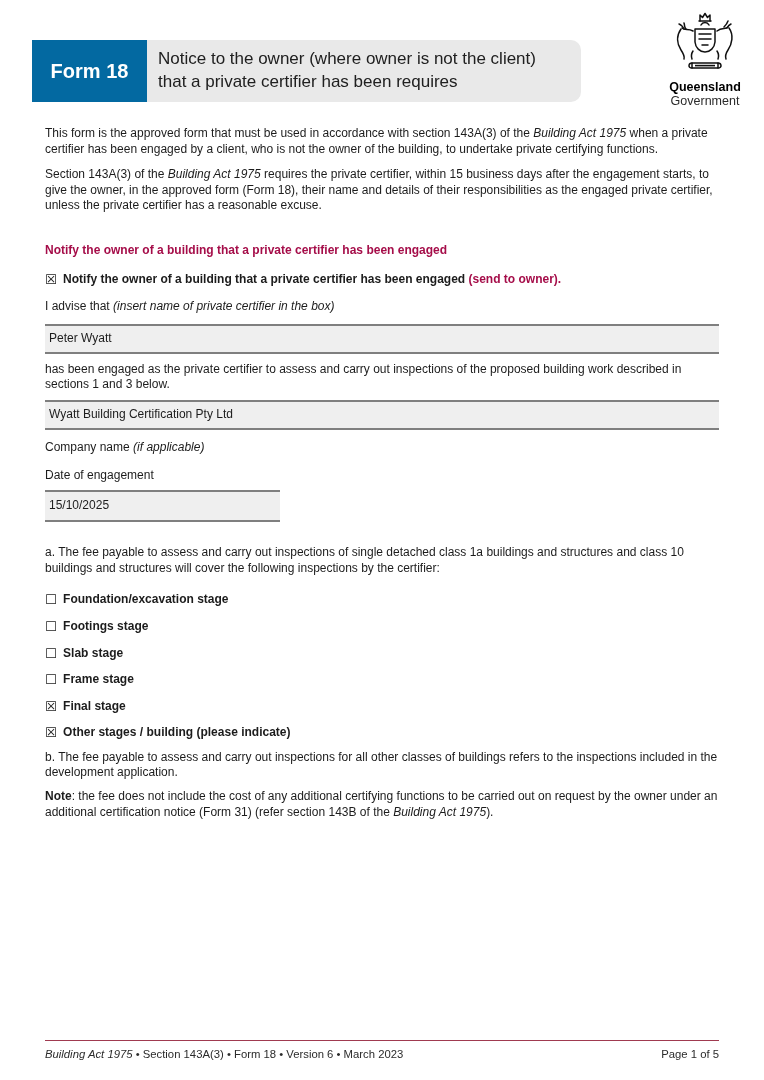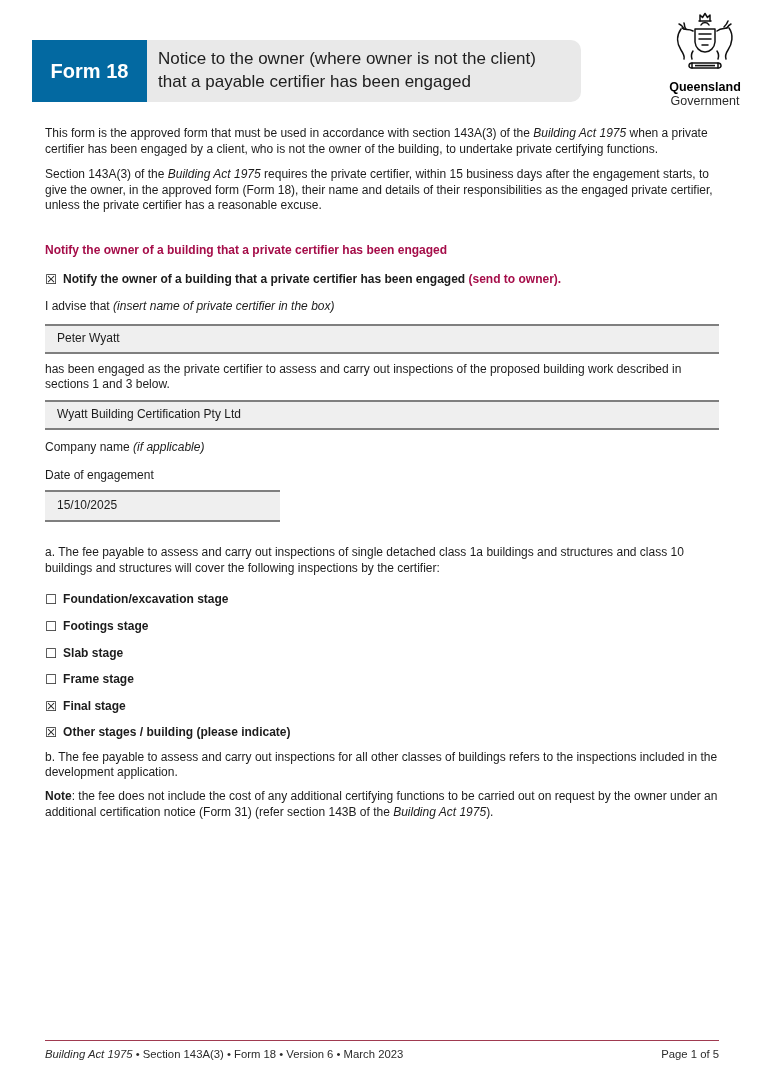--- a/index.html
+++ b/index.html
@@ -50,21 +50,21 @@
   .chk-glyph { font-size: 13.5px; margin-right: 6px; position: relative; top: 1px; }
   .notify-line { margin-bottom: 12px; font-weight: bold; }
   .notify-line .send-owner { color: #A50D49; font-weight: bold; }
   .advise-line { margin-bottom: 9px; }
   .field {
     background: #EFEFEF;
     border-top: 2px solid #7F7F7F;
     border-bottom: 2px solid #7F7F7F;
     height: 30px;
     display: flex; align-items: center;
-    padding-left: 12px;
+    padding-left: 4px;
     font-size: 12px; color: #1c1c1c;
   }
   .field.mb8 { margin-bottom: 8px; }
   .field.mb10 { margin-bottom: 10px; }
   .engaged-text { margin-bottom: 7px; }
   .label-line { margin-bottom: 12px; }
   .date-label { margin-bottom: 7px; }
   .date-field { width: 235px; height: 32px; margin-bottom: 23px; }
   .section-a-text { margin-bottom: 14px; }
   .chk-item { margin-bottom: 9px; font-weight: bold; }
@@ -91,21 +91,21 @@
 </style>
 </head>
 <body>
 
 <div class="page">
 
   <div class="header">
     <div class="form-badge">Form 18</div>
     <div class="title-box">
       <span>Notice to the owner (where owner is not the client)</span>
-      <span>that a payable certifier has been engaged</span>
+      <span>that a private certifier has been requires</span>
     </div>
   </div>
 
   <div class="logo">
     <svg class="logo-crest" width="78" height="72" viewBox="0 0 78 72">
       <g fill="none" stroke="#111" stroke-width="1.5" stroke-linecap="round" stroke-linejoin="round">
 
         <path d="M34 13 v-6 l2.5 2.5 2.5 -4 2.5 4 L44 7 v6"></path>
         <path d="M33 13 h12"></path>
         <path d="M35 17 a4.5 4.5 0 0 1 8 0"></path>

